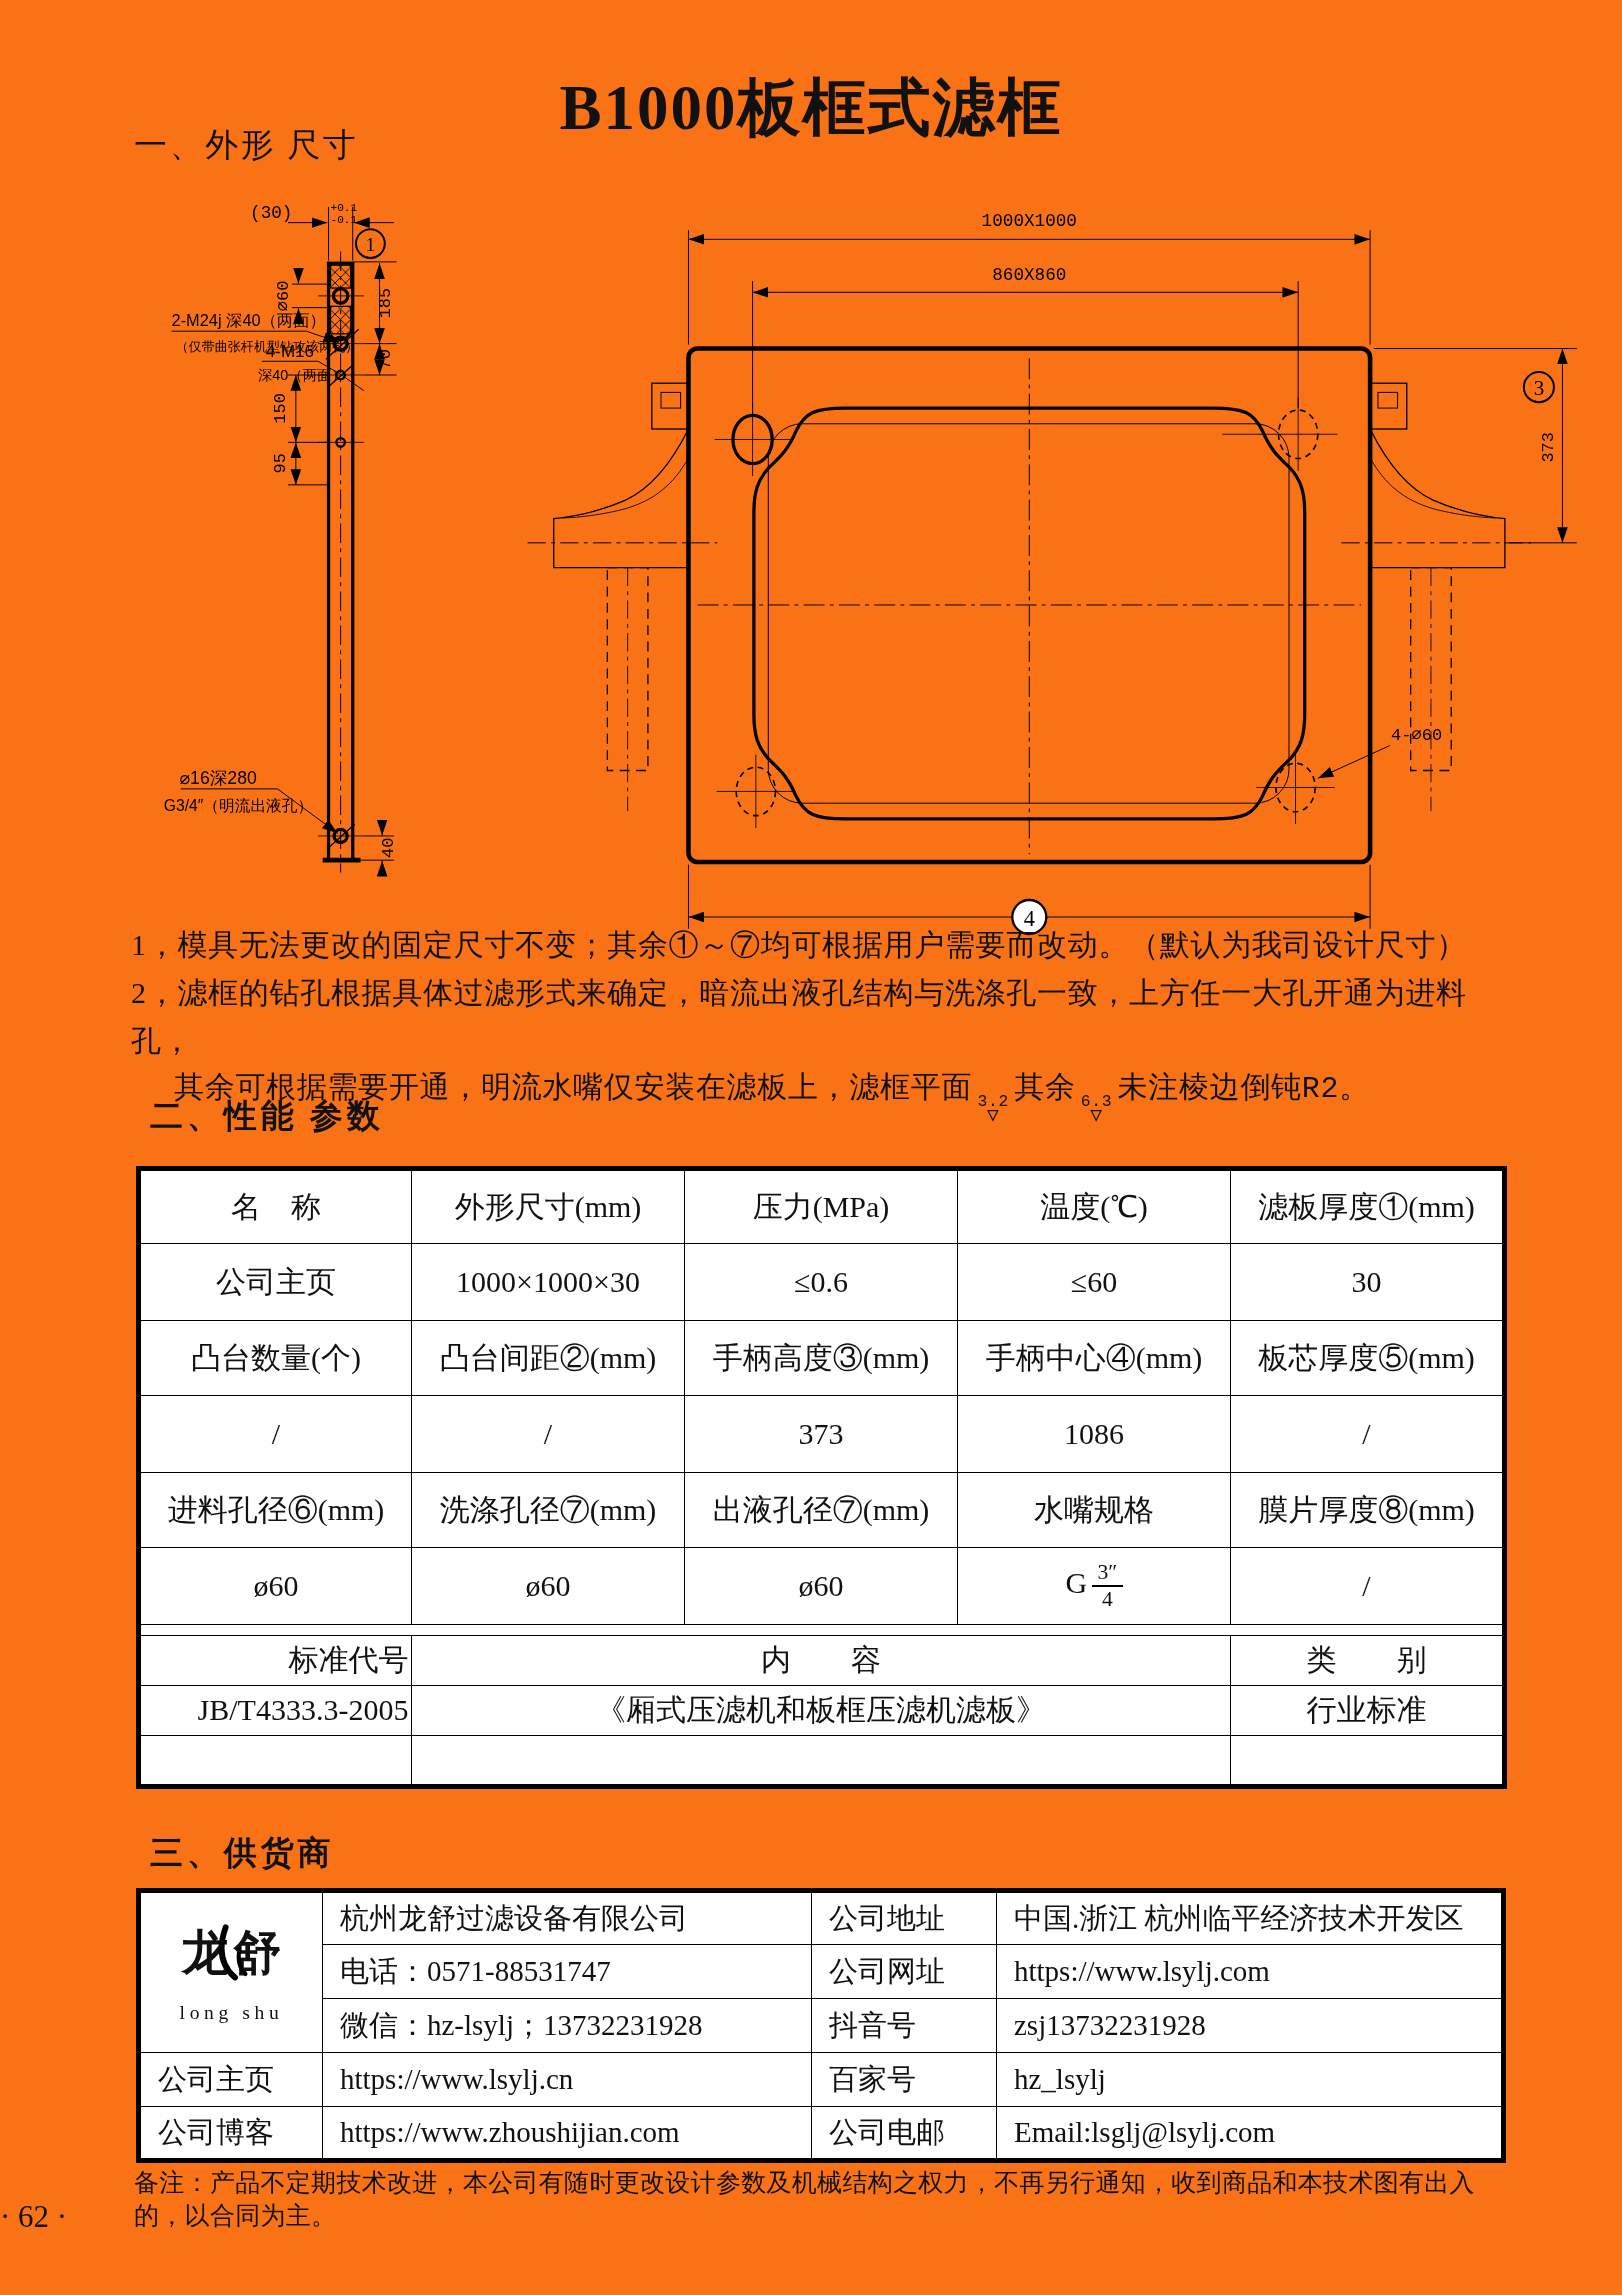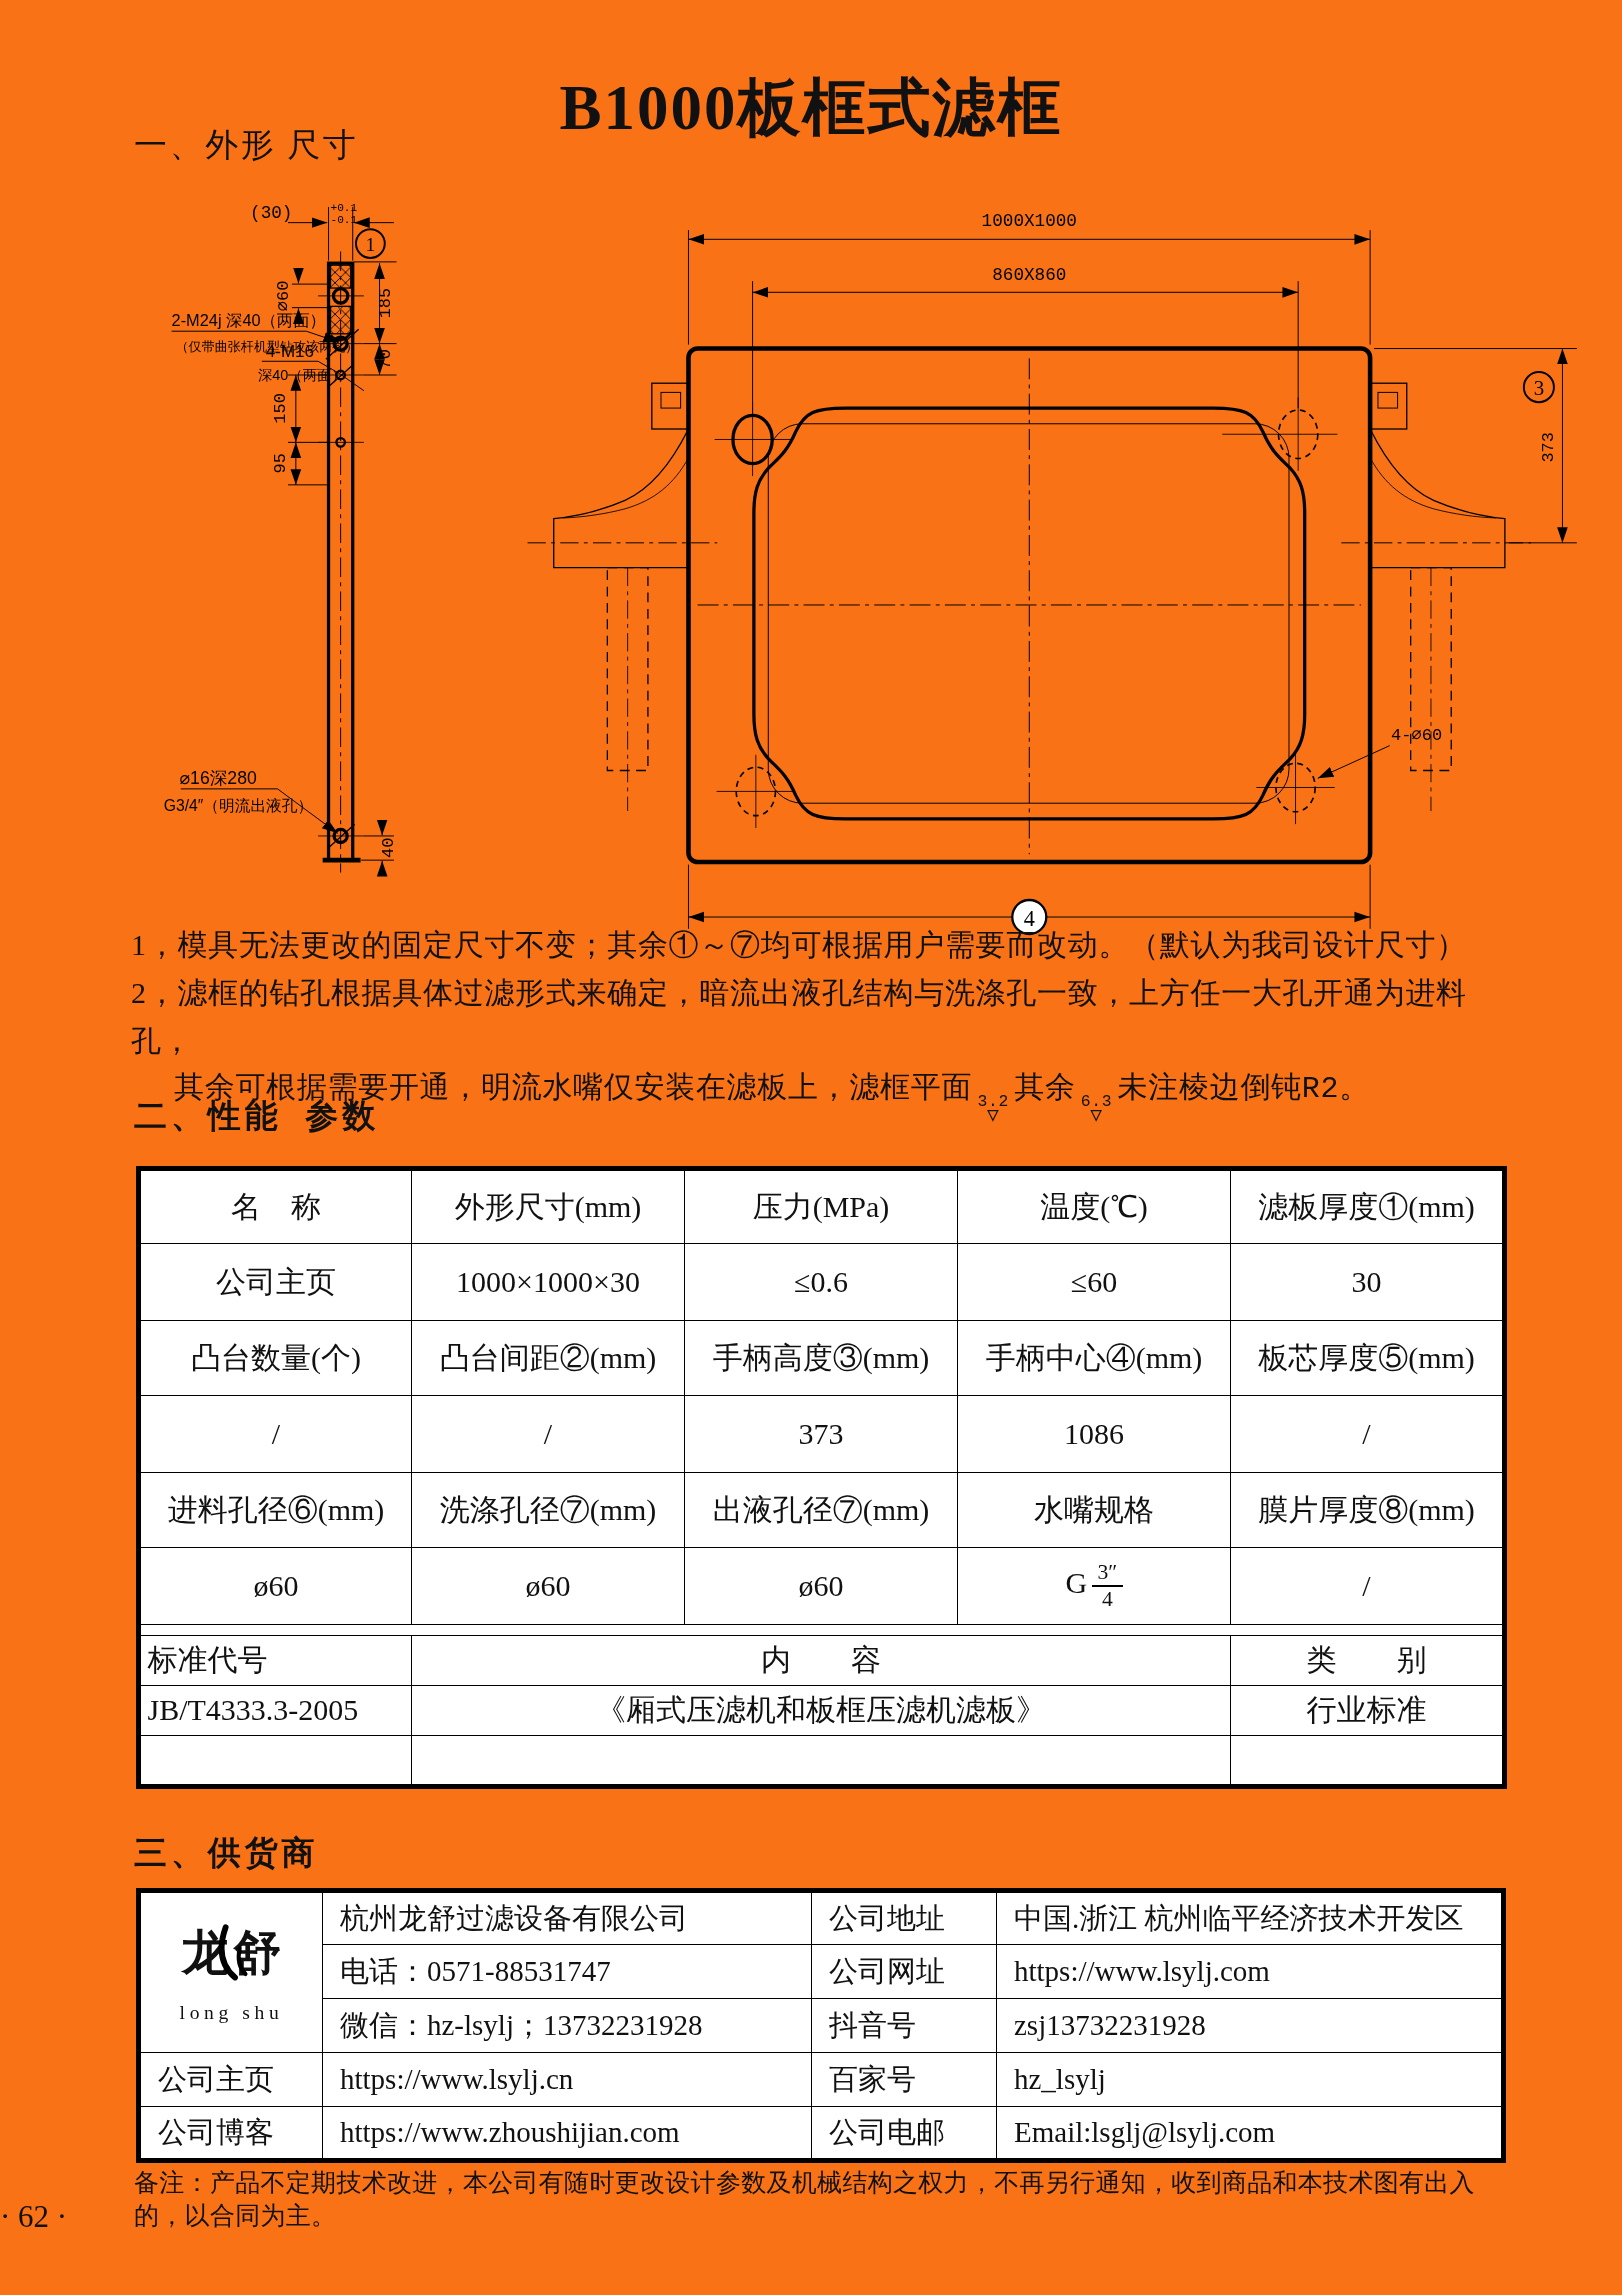--- a/index.html
+++ b/index.html
@@ -10,21 +10,21 @@
   }
   .title {
     position:absolute; top:65px; left:0; width:100%; text-align:center;
     font-size:63px; font-weight:700; letter-spacing:2px;
   }
   .sec1 {
     position:absolute; left:134px; top:123px; font-size:33px; letter-spacing:2.6px;
     font-family:"Liberation Serif", serif;
   }
   .sec-bold {
-    position:absolute; left:134px; font-family:Liberation Mono, monospace;
+    position:absolute; left:150px; font-family:Liberation Serif, serif;
     font-size:33px; font-weight:700; letter-spacing:3.9px;
   }
   .notes {
     position:absolute; left:131px; top:921px; width:1387px;
     font-size:30px; line-height:48px; letter-spacing:0.7px;
   }
   .notes .indent { padding-left:43px;font-family:Liberation Mono, monospace; }
   .rmark { display:inline-flex; flex-direction:column; align-items:center;
            vertical-align:-9.2px; line-height:1; margin:0 5.2px; }
   .rmark .rnum { font-size:16.4px; }
@@ -34,21 +34,21 @@
   td { vertical-align:middle; overflow:hidden; }
 
   .perf { position:absolute; left:136px; top:1166px; width:1365px; border:5.9px solid #000; }
   .perf td { border:1.3px solid #000; text-align:center; font-size:30px; padding:0 2.6px; }
   .perf tr.h  td { height:75px; }
   .perf tr.v  td { height:77px; }
   .perf tr.spacer td { height:10.5px; border-left:none; border-right:none; padding:0; }
   .perf tr.stdh td { height:50px; }
   .perf tr.stdv td { height:50px; }
   .perf tr.stde td { height:51px; }
-  .perf td.al { text-align:left; padding-left:6.5px; }
+  .perf td.al { text-align:right; padding-left:6.5px; }
   .gword { font-size:30px; margin-right:5.2px; }
   .frac { display:inline-block; vertical-align:middle; text-align:center; }
   .frac .fn { display:block; font-size:21.6px; line-height:1.15; border-bottom:2px solid #000; padding:0 5.2px; }
   .frac .fd { display:block; font-size:21.6px; line-height:1.15; }
 
   .sup { position:absolute; left:136px; top:1888px; width:1365px; border:5.9px solid #000; }
   .sup td { border:1.3px solid #000; font-size:29px; text-align:left; padding-left:17px; height:54px; }
   .sup td.logo { text-align:center; padding:0; }
   .logo-row { display:flex; align-items:center; justify-content:center; gap:3.9px; }
   .logo-zh { font-size:48px; font-weight:700; }

